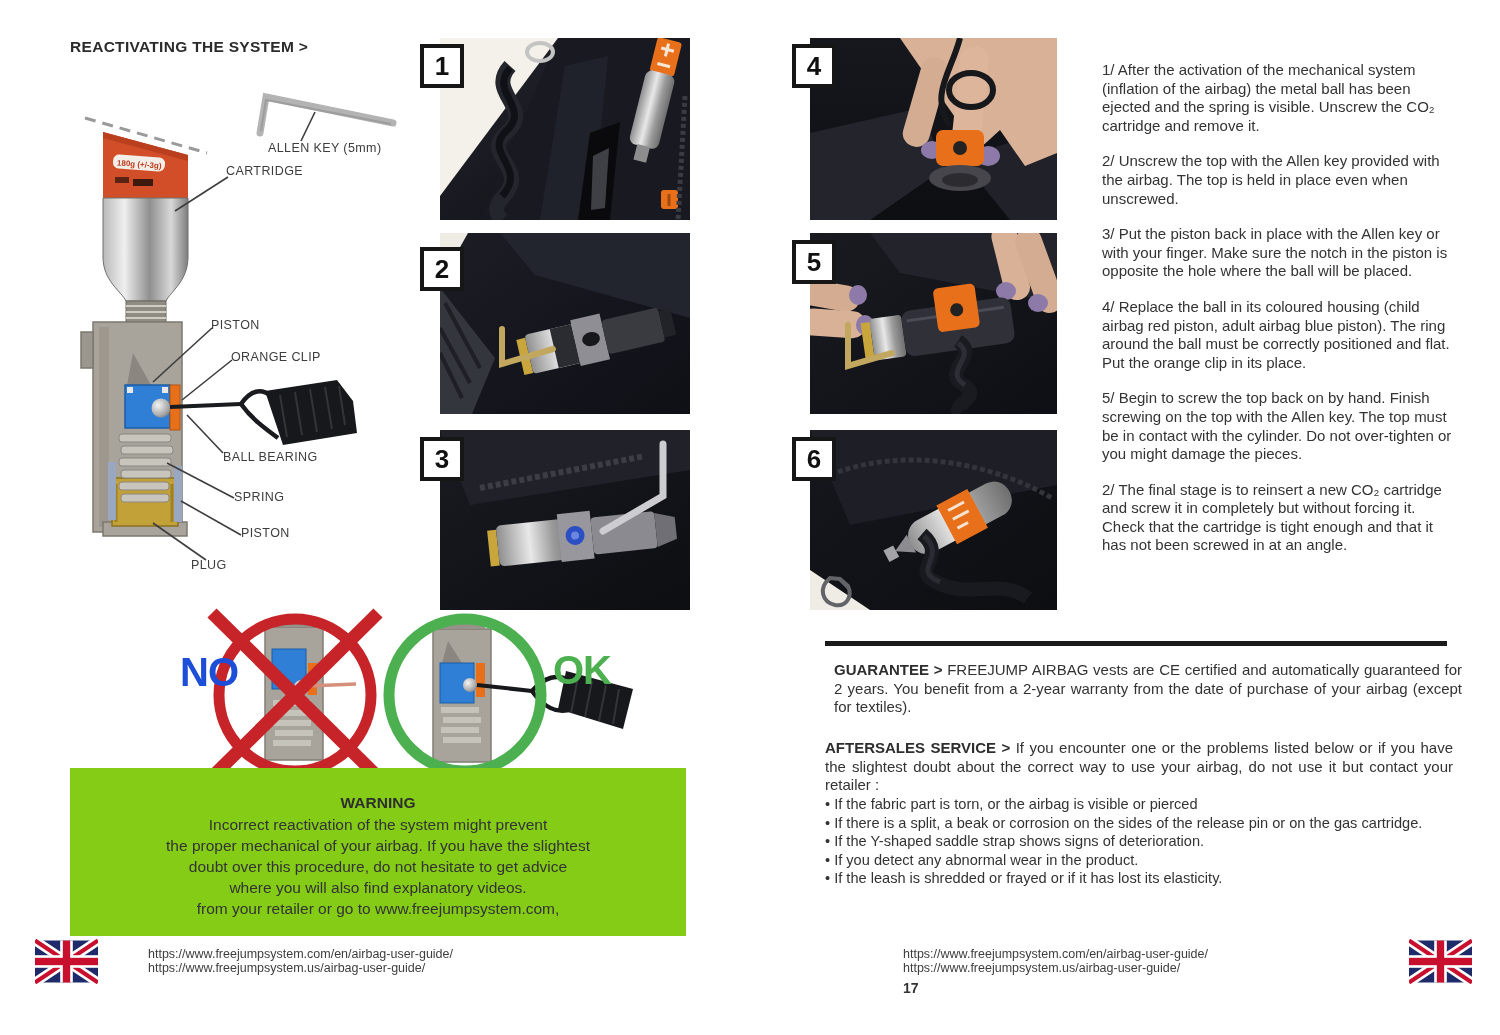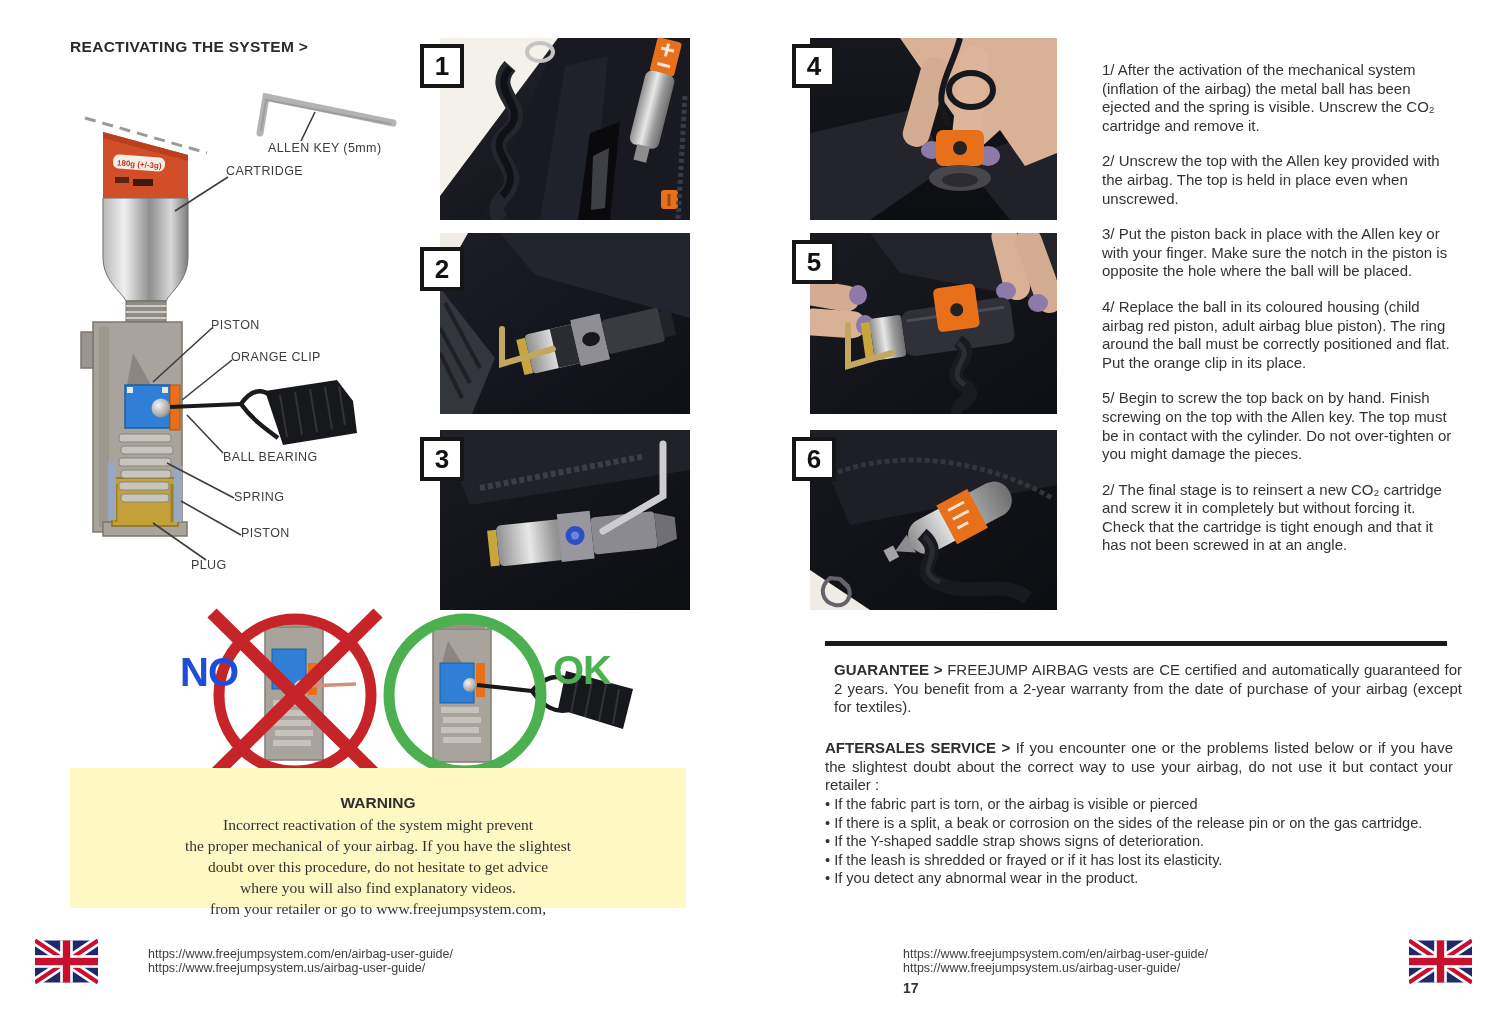--- a/index.html
+++ b/index.html
@@ -12,25 +12,25 @@
   .dlabel{position:absolute;font-size:12.5px;color:#3d3d3d;letter-spacing:.4px;white-space:nowrap;}
   .photo{position:absolute;background:#14151a;overflow:hidden;}
   .photo svg{position:absolute;left:0;top:0;}
   .badge{
     position:absolute;width:36px;height:36px;background:#ffffff;border:4px solid #161616;
     font-size:26px;font-weight:bold;color:#111;text-align:center;line-height:36px;z-index:5;
   }
   .no-label{position:absolute;font-size:40px;font-weight:bold;color:#1d4ed8;letter-spacing:-1px;margin-left:28px;}
   .ok-label{position:absolute;font-size:40px;font-weight:bold;color:#4db050;letter-spacing:-1px;}
   .warning-box{
-    position:absolute;left:70px;top:768px;width:616px;height:140px;background:#fef9c3;
+    position:absolute;left:70px;top:768px;width:616px;height:168px;background:#84cc16;
     text-align:center;
   }
   .warning-title{font-size:15.5px;font-weight:bold;color:#2e2e2e;margin-top:26px;margin-bottom:2px;}
-  .warning-line{font-size:15.5px;line-height:21px;color:#333;font-family:Liberation Serif, serif;}
+  .warning-line{font-size:15.5px;line-height:21px;color:#333;}
   .footer{position:absolute;text-align:left;font-size:12.5px;color:#3d3d3d;line-height:14px;}
   .footer .pageno{font-size:14px;font-weight:bold;margin-top:6px;color:#333;}
   .instr-col{position:absolute;left:1102px;top:55px;width:352px;}
   .instr-col p{margin:6px 0 17px 0;font-size:15px;line-height:18.6px;color:#333;}
   .rsec{position:absolute;width:628px;font-size:15px;line-height:18.6px;color:#333;text-align:justify;}
   .rsec .bold{font-weight:bold;color:#2e2e2e;}
   .bullets{position:absolute;left:825px;top:795px;width:636px;}
   .bullets div{font-size:14.6px;line-height:18.6px;color:#333;}
   .divider{position:absolute;left:825px;top:641px;width:622px;height:5px;background:#1b1b1b;}
   .flag{position:absolute;width:63px;height:45px;}
@@ -419,22 +419,22 @@
 <div class="rsec" style="left:825px;top:739px;">
   <span class="bold">AFTERSALES SERVICE &gt;</span>
   <span>If you encounter one or the problems listed below or if you have the slightest doubt about the correct way to use your airbag, do not use it but contact your retailer :</span>
 </div>
 
 <div class="bullets">
 
 <div>• If the fabric part is torn, or the airbag is visible or pierced</div>
     <div>• If there is a split, a beak or corrosion on the sides of the release pin or on the gas cartridge.</div>
     <div>• If the Y-shaped saddle strap shows signs of deterioration.</div>
+    <div>• If you detect any abnormal wear in the product.</div>
     <div>• If the leash is shredded or frayed or if it has lost its elasticity.</div>
-    <div>• If you detect any abnormal wear in the product.</div>
   </div>
 
 <div class="footer" style="left:903px;top:947px;width:458px;">
   <div>
 
   <div>https://www.freejumpsystem.com/en/airbag-user-guide/</div>
       <div>https://www.freejumpsystem.us/airbag-user-guide/</div>
     </div>
   <div class="pageno">17</div>
 </div>

